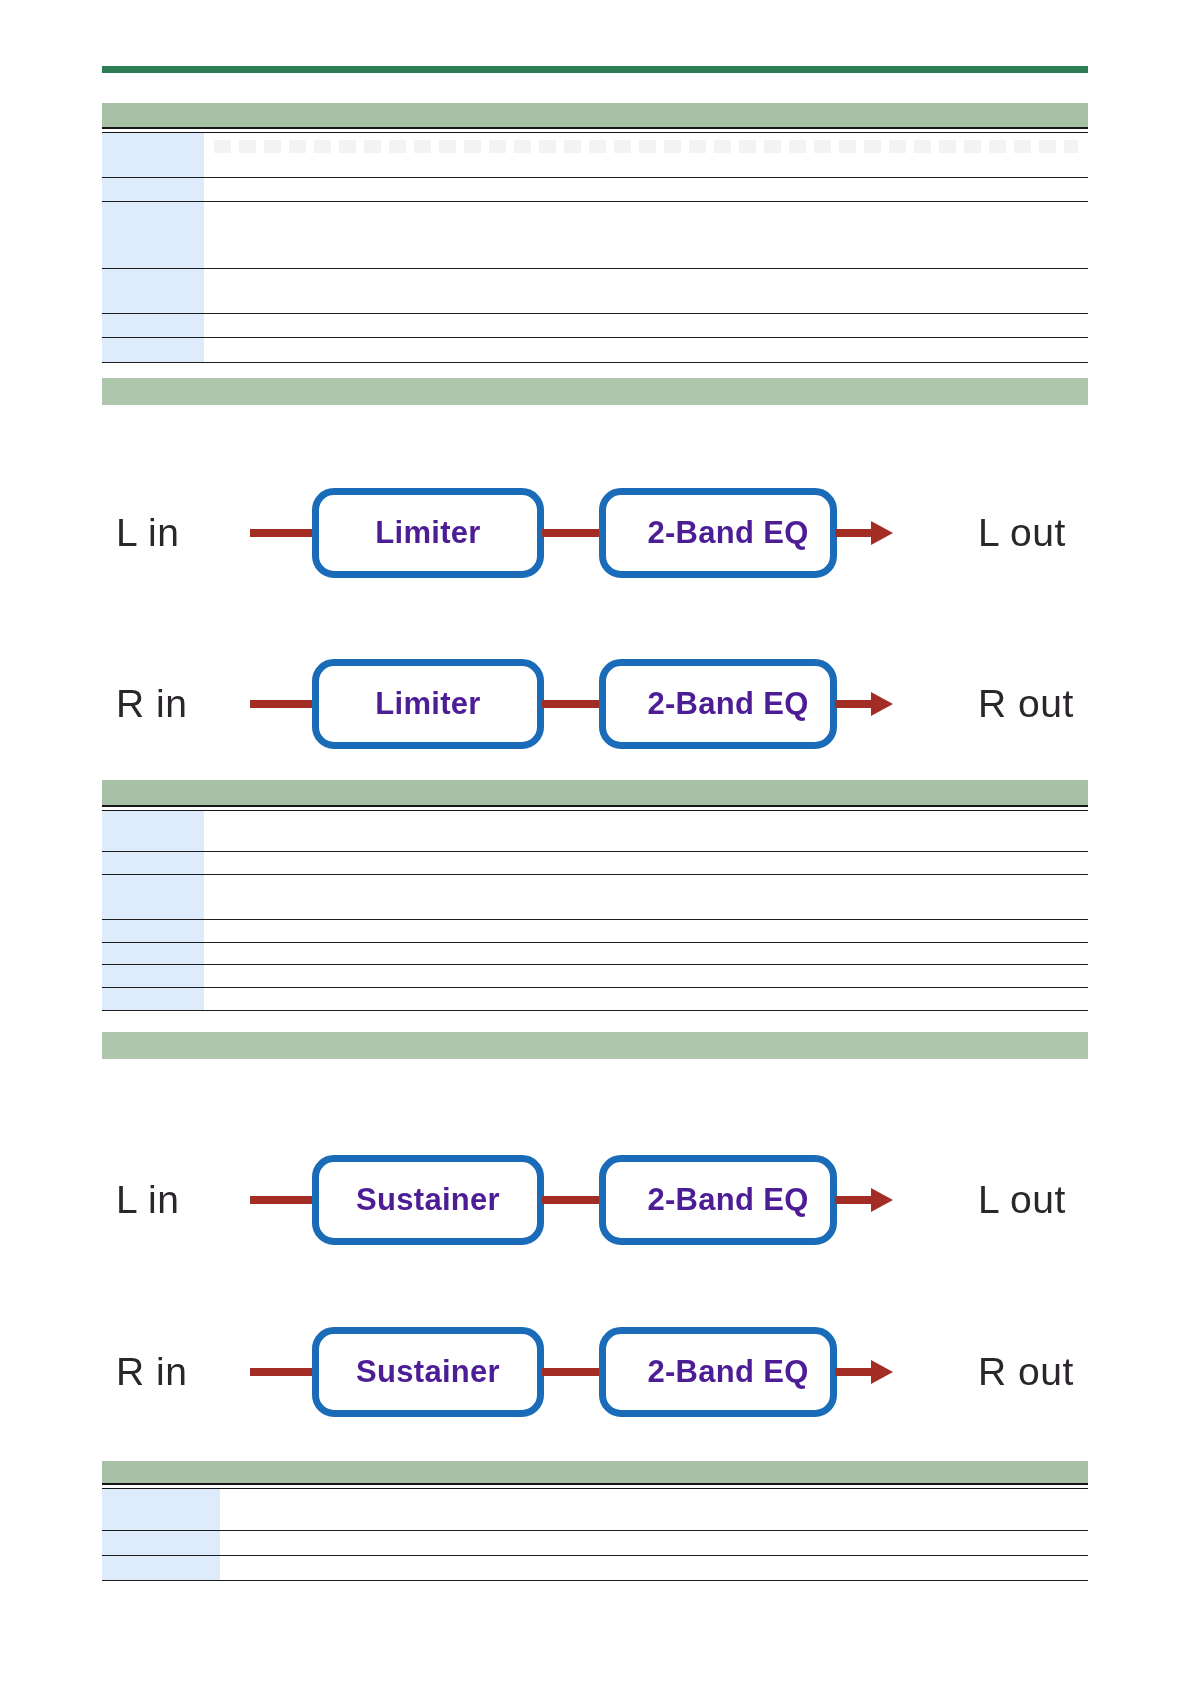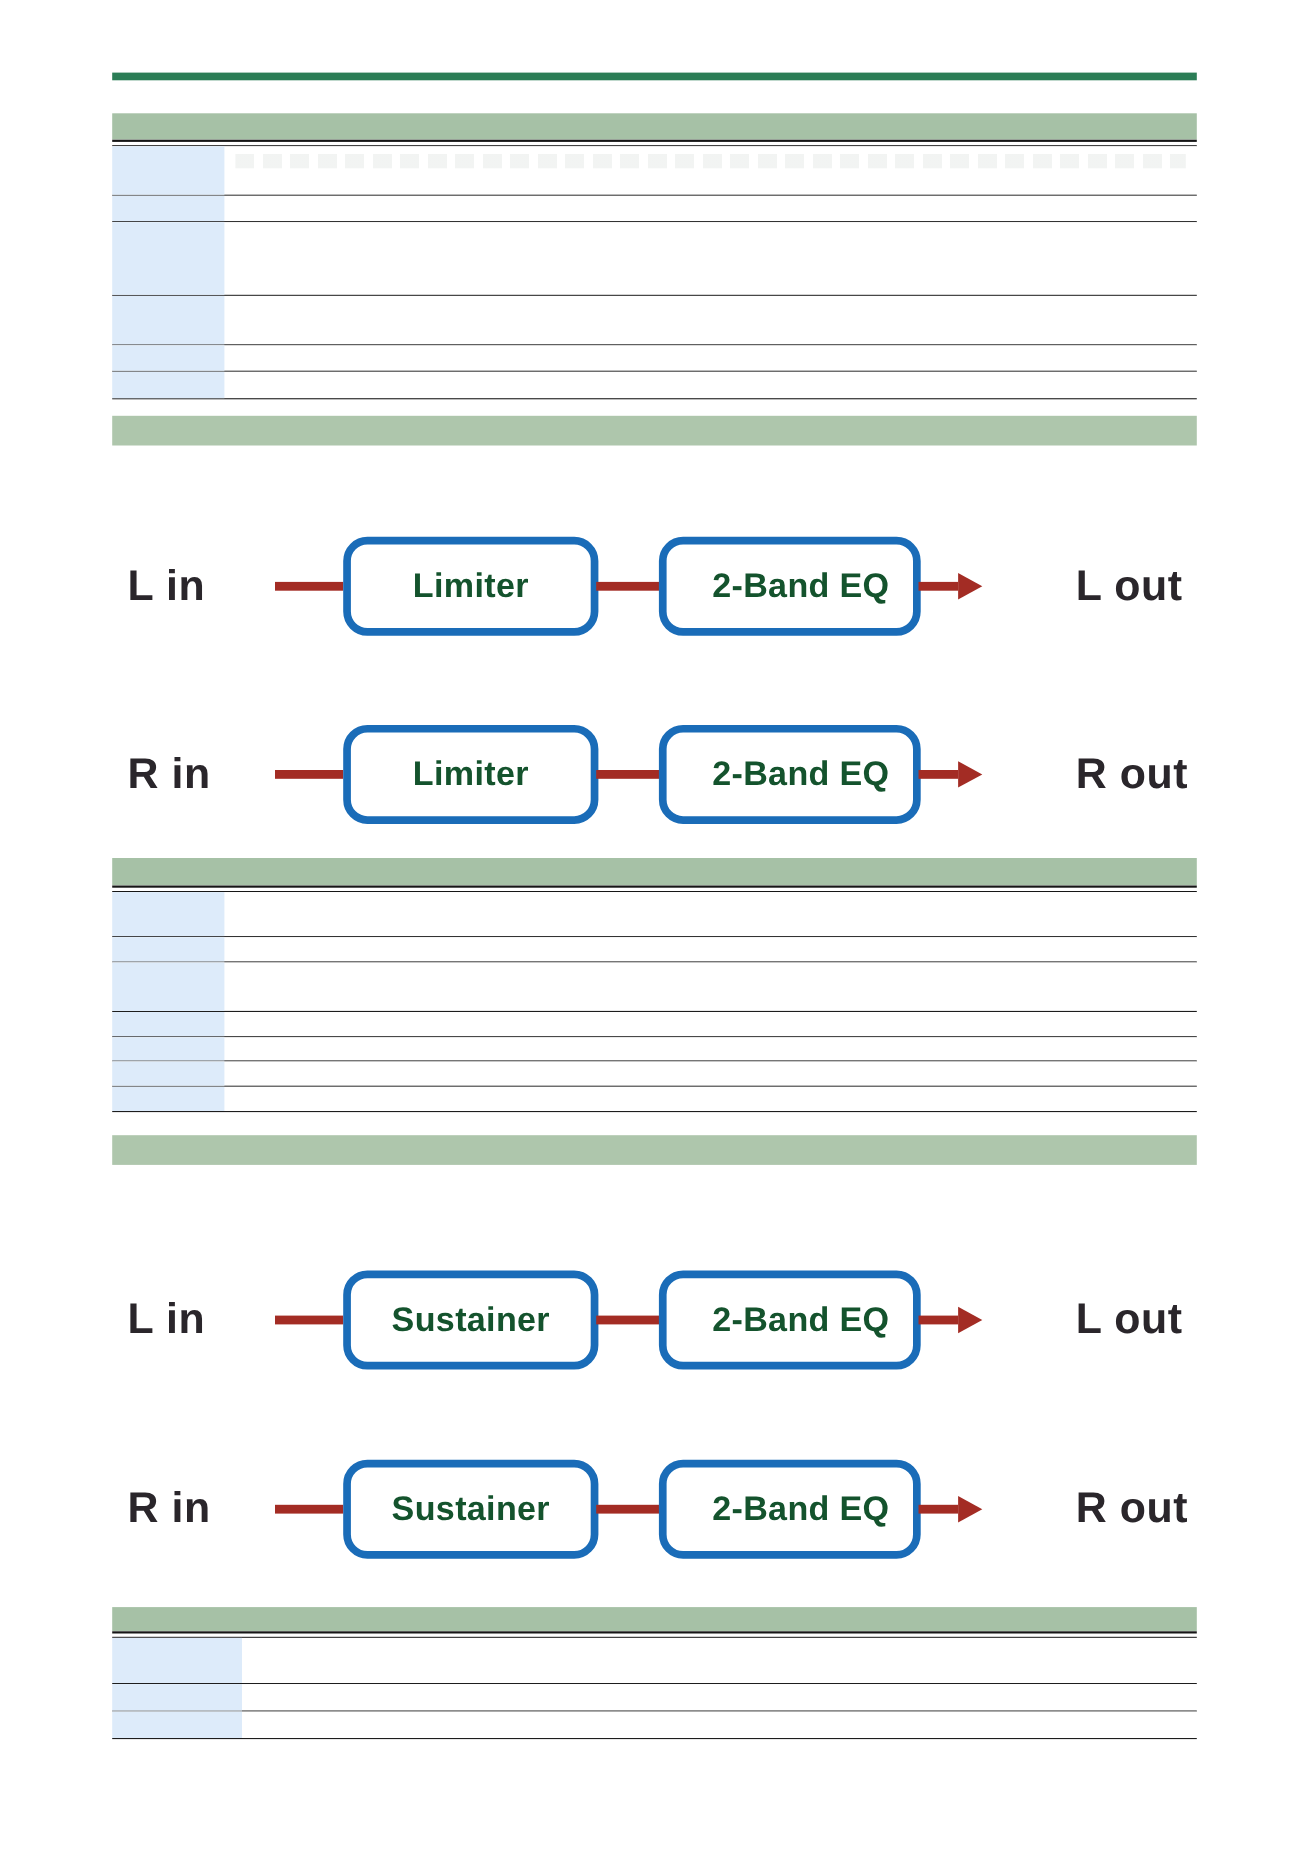--- a/index.html
+++ b/index.html
@@ -29,32 +29,32 @@
   .t-top .label-cell,.t-middle .label-cell{width:102px;}
   .t-bottom .label-cell{width:118px;}
   
   .ghost{position:absolute;left:112px;right:10px;top:7px;height:13px;opacity:0.07;
          background:repeating-linear-gradient(90deg,#45604f 0 17px,transparent 17px 25px);}
 
   
   .diag-row{left:102px;width:986px;height:120px;}
   .r1{top:473px;}.r2{top:644px;}.r3{top:1140px;}.r4{top:1312px;}
   .din,.dout{position:absolute;top:0;height:120px;display:flex;align-items:center;
-             font-size:39px;font-weight:700;color:#2a262b;letter-spacing:0.5px;white-space:pre;}
+             font-size:39px;font-weight:400;color:#2a262b;letter-spacing:0.5px;white-space:pre;}
   .din{left:14px;}
   .dout{left:876px;}
   .wire{position:absolute;top:56px;height:8px;background:#a32c24;}
   .w1{left:148px;width:62px;}
   .w2{left:440px;width:59px;}
   .w3{left:733px;width:36px;}
   .ahead{position:absolute;left:769px;top:48px;width:0;height:0;
          border-left:22px solid #a32c24;border-top:12px solid transparent;border-bottom:12px solid transparent;}
   .fbox{position:absolute;top:15px;height:90px;box-sizing:border-box;background:#ffffff;
         border:7px solid #1a6cb8;border-radius:22px;display:flex;align-items:center;justify-content:center;
-        font-size:31px;font-weight:700;color:#14532d;letter-spacing:0.3px;}
+        font-size:31px;font-weight:700;color:#4c1d95;letter-spacing:0.3px;}
   .b1{left:210px;width:232px;}
   .b2{left:497px;width:238px;padding-left:20px;}
 </style>
 </head>
 <body>
 
 <div class="abs rule-top"></div>
 
 <div class="abs spec-table t-top">
   <div class="thead"></div>

